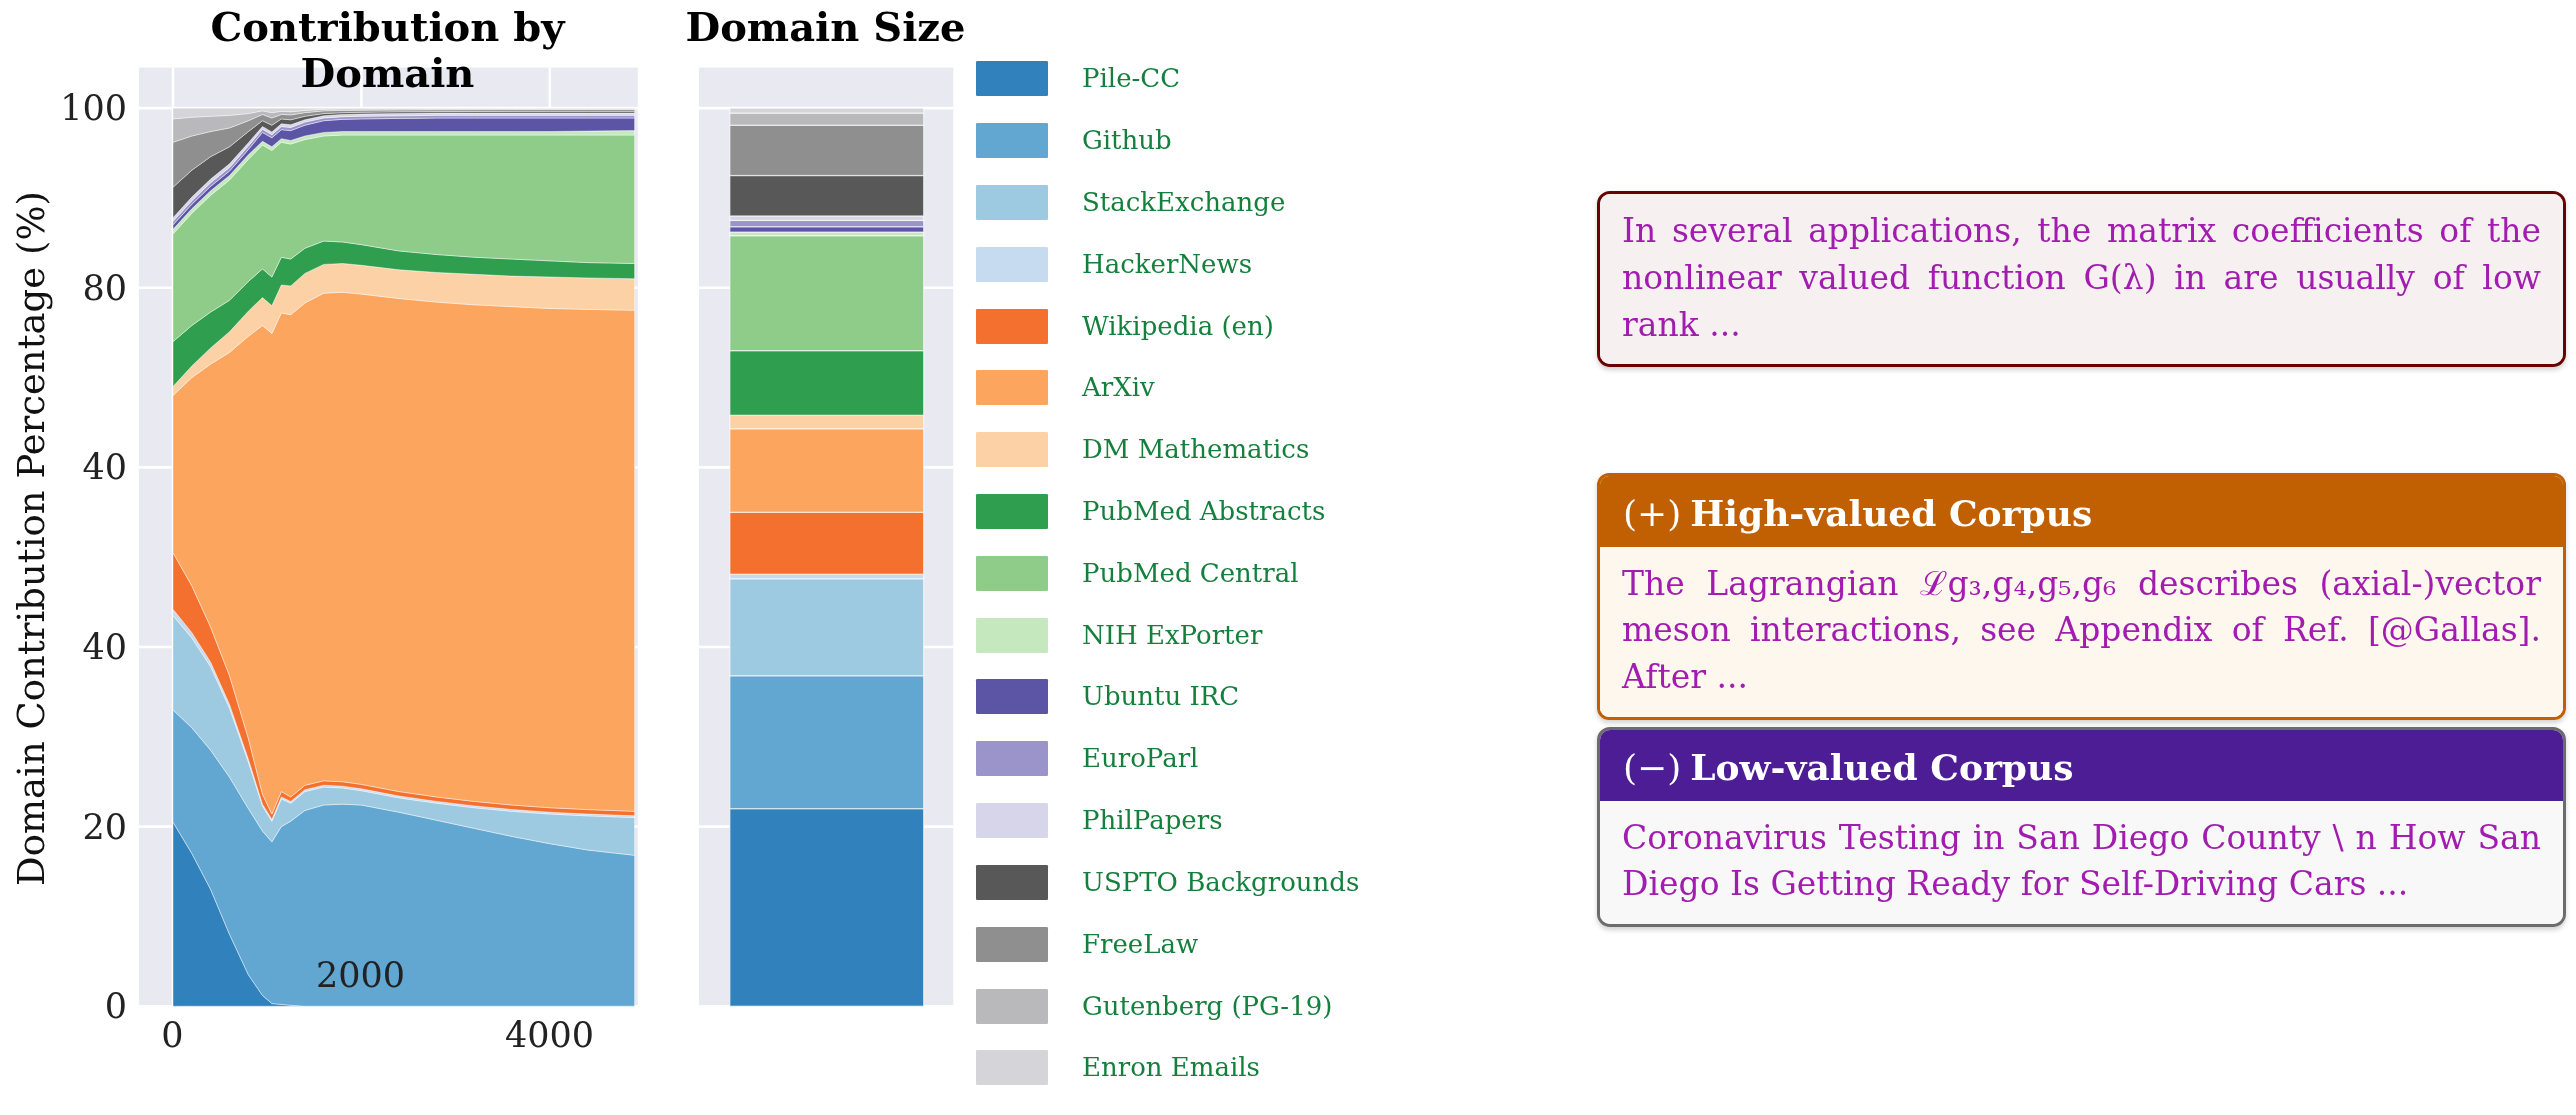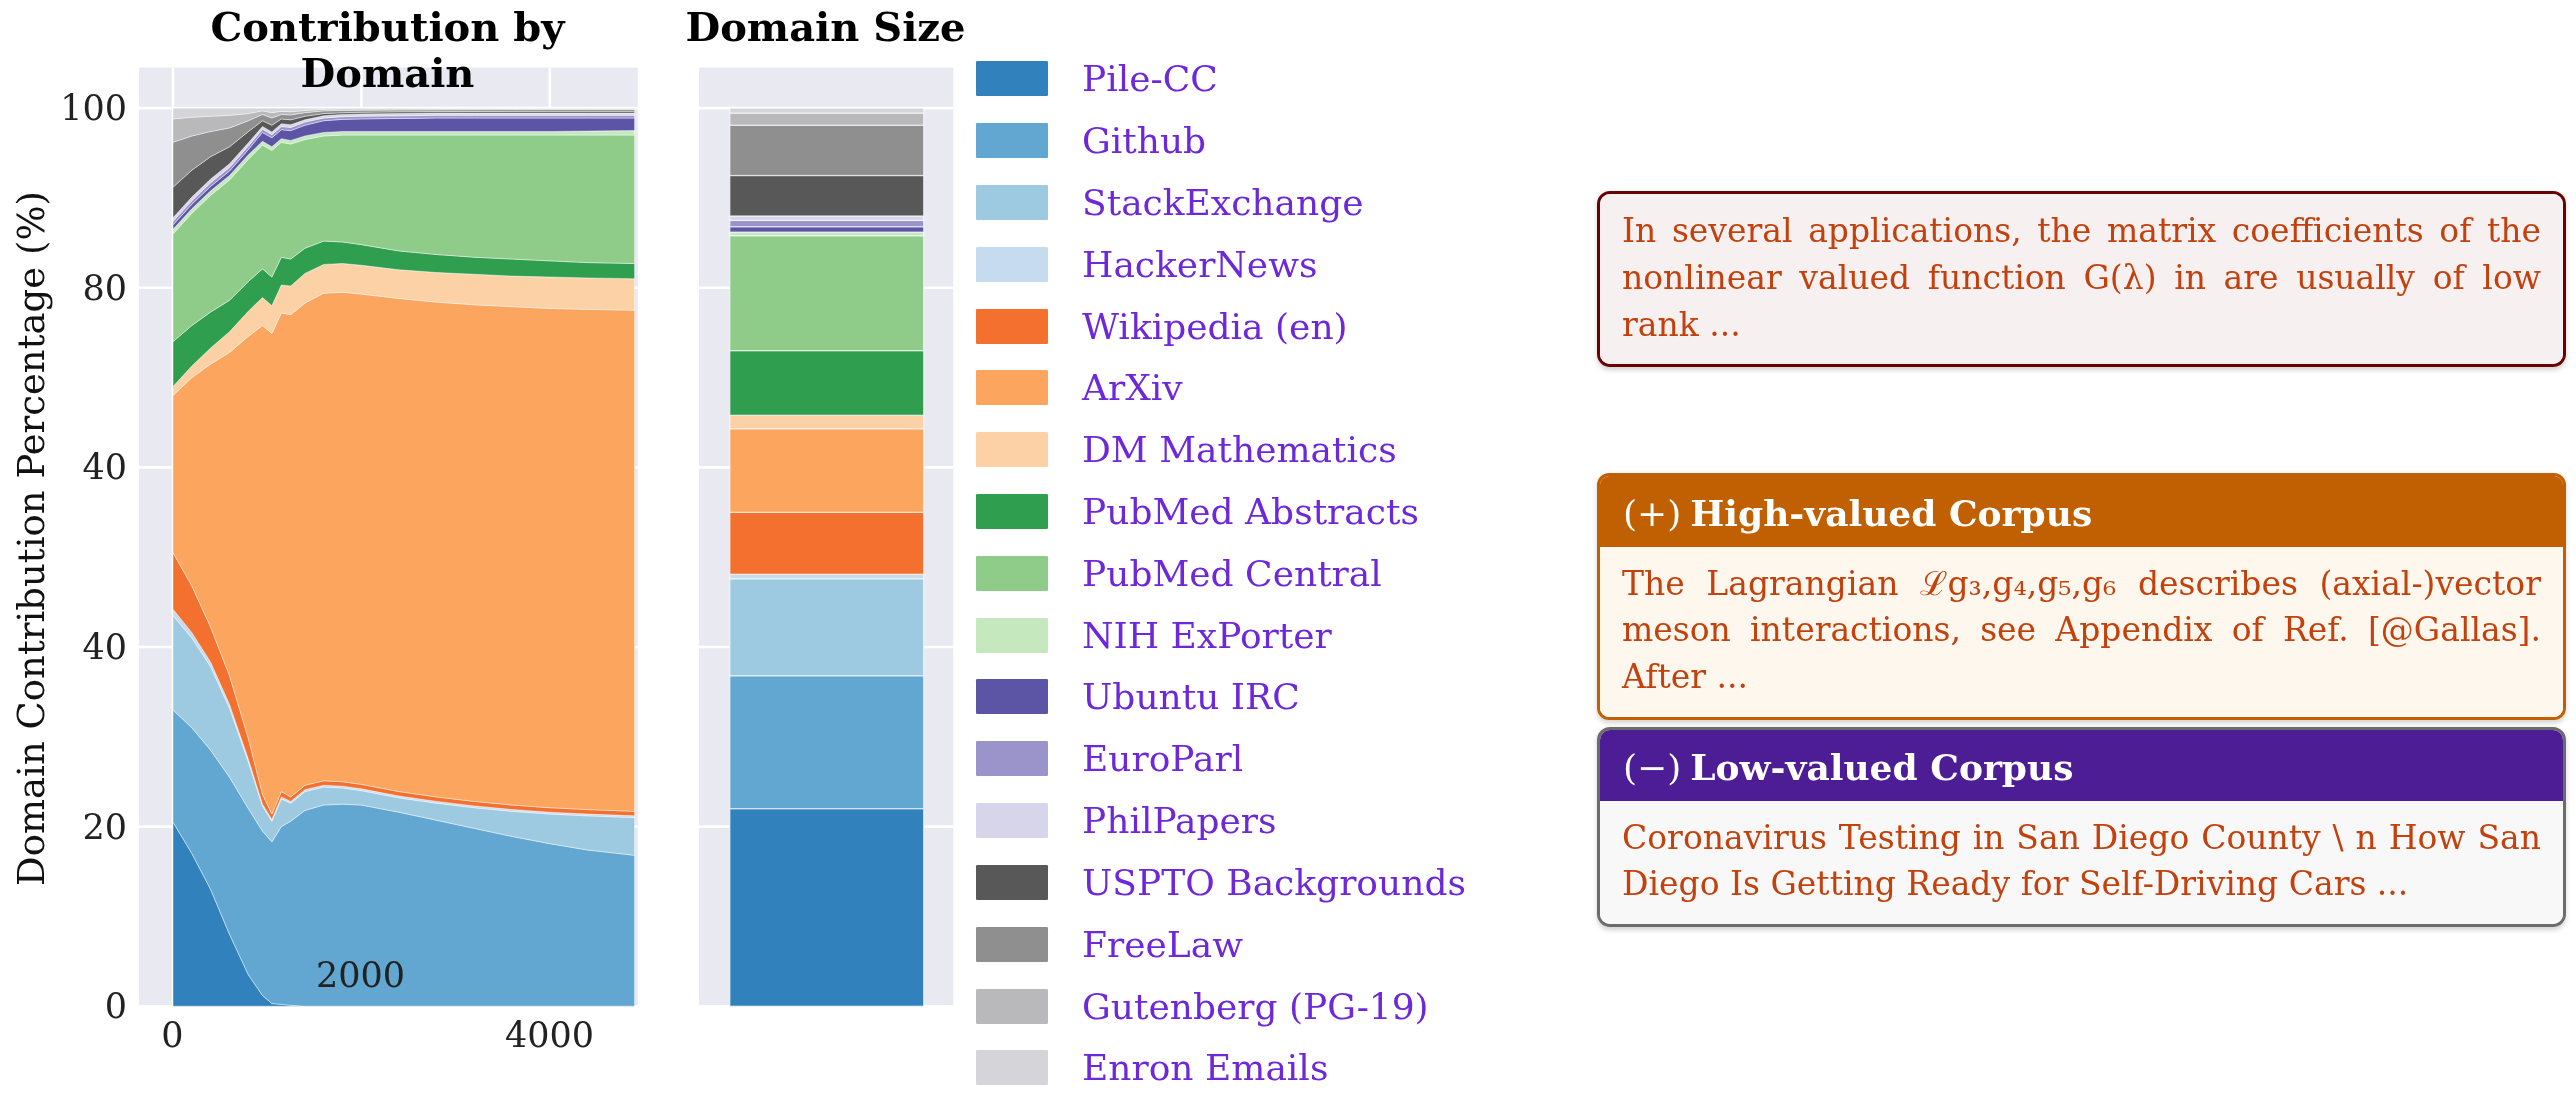--- a/index.html
+++ b/index.html
@@ -11,26 +11,26 @@
   #bar-title{left:684px;top:3.9px;width:283px;}
   .axis-label{position:absolute;font-size:37px;color:#111;text-align:center;}
   #xlabel{left:194px;top:1061px;width:386px;height:41px;line-height:41px;}
   #ylabel{left:-430px;top:519px;width:922px;height:39px;line-height:39px;transform:rotate(-90deg);transform-origin:center;}
   .tick-label{position:absolute;font-size:35px;color:#222;}
   .tick-y{width:109px;text-align:right;height:39px;line-height:39px;}
   .tick-x{width:193px;text-align:center;height:39px;line-height:39px;}
   #legend{position:absolute;left:976px;top:0;width:580px;height:1115px;}
   .legend-row{position:absolute;left:0;height:39px;}
   .legend-swatch{position:absolute;left:0;top:1.9px;width:72px;height:35px;border-radius:1.3px;}
-  .legend-label{position:absolute;left:106px;top:0;width:464px;height:39px;line-height:39px;font-size:36px;color:#6d28d9;white-space:nowrap;}
+  .legend-label{position:absolute;left:106px;top:0;width:464px;height:39px;line-height:39px;font-size:26px;color:#15803d;white-space:nowrap;}
   .corpus-box{position:absolute;left:1597px;width:969px;border-radius:13px;overflow:hidden;box-sizing:border-box;border:3.9px solid #000;box-shadow:0 2.6px 5.2px rgba(0,0,0,0.18);}
   .corpus-header{color:#ffffff;font-size:36px;padding:15.5px 23px 13px 23px;}
   .corpus-header .hdr-prefix{font-weight:400;margin-right:9px;}
   .corpus-header .hdr-title{font-weight:700;}
-  .corpus-body{font-size:33px;line-height:1.42;color:#c2410c;padding:14px 22px 15.5px 22px;text-align:justify;}
+  .corpus-body{font-size:33px;line-height:1.42;color:#a21caf;padding:14px 22px 15.5px 22px;text-align:justify;}
 </style>
 </head>
 <body>
 
 <div id="root">
 
   <svg id="fig-svg" width="2576" height="1115" viewBox="0 0 4000 1732">
       <rect x="215" y="105" width="775" height="1458" fill="#e9e9f1"></rect>
       <rect x="1085" y="105" width="395" height="1458" fill="#e9e9f1"></rect>
       <line x1="215" x2="990" y1="1563" y2="1563" stroke="#ffffff" stroke-width="4"></line>

